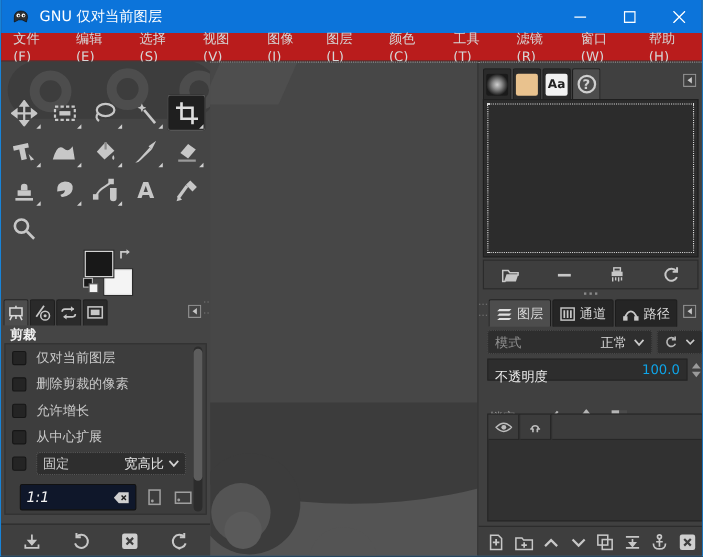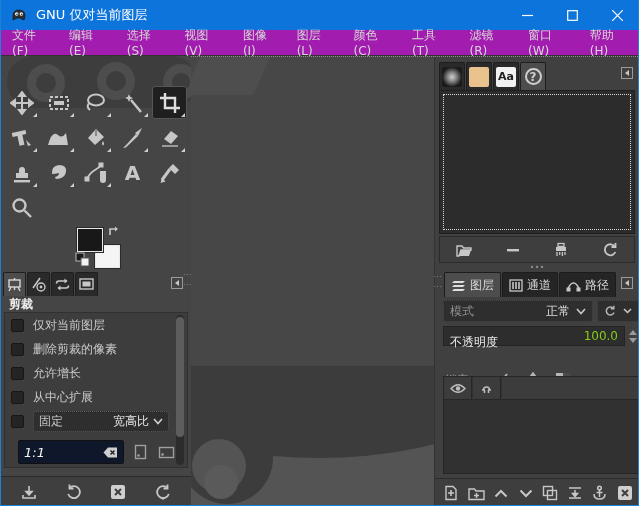--- a/index.html
+++ b/index.html
@@ -7,21 +7,21 @@
   #win{position:relative;width:639px;height:506px;background:#454545;overflow:hidden;
        border:1px solid #1883d7;border-top:none;}
   .abs{position:absolute;}
   svg{display:block;}
   
   #titlebar{left:0;top:0;width:639px;height:30px;background:#0c74da;display:flex;align-items:center;}
   #title-text{color:#fff;font-size:13px;margin-left:8px;}
   .winbtn{width:45px;height:30px;display:flex;align-items:center;justify-content:center;}
   #winbtns{position:absolute;right:0;top:0;display:flex;}
   
-  #menubar{left:0;top:30px;width:639px;height:26px;background:#a21caf;display:flex;align-items:center;padding-left:2px;border-bottom:1px solid #333;}
+  #menubar{left:0;top:30px;width:639px;height:26px;background:#b91c1c;display:flex;align-items:center;padding-left:2px;border-bottom:1px solid #333;}
   .menu-item{color:#d6d6d6;font-size:12px;padding:5px 9px;cursor:default;}
   
   #left-dock{left:0;top:56px;width:190px;height:450px;background:#454545;overflow:hidden;}
   .wm{position:absolute;}
   #toolgrid{position:absolute;left:3px;top:30px;width:184px;}
   .tool-row{display:flex;gap:2px;margin-bottom:2px;}
   .tool{position:relative;width:35px;height:33px;display:flex;align-items:center;justify-content:center;border-radius:3px;}
   .tool.selected{background:#1f1f1f;box-shadow:inset 0 0 0 1px #555;}
   .tool .tri{position:absolute;right:2px;bottom:2px;width:0;height:0;border-left:4px solid transparent;border-bottom:4px solid #cfcfcf;}
   
@@ -61,21 +61,21 @@
   #layers-dock{left:0;top:213px;width:206px;height:237px;}
   .ltab{height:25px;display:flex;align-items:center;gap:4px;background:#252525;border:1px solid #1c1c1c;border-bottom:none;margin-right:1px;padding:0 6px;border-radius:2px 2px 0 0;color:#d8d8d8;font-size:12px;}
   .ltab.active{background:#4d4d4d;}
   #mode-row{position:absolute;left:8px;top:30px;width:196px;height:22px;display:flex;gap:4px;}
   #mode-combo{flex:1;background:#2e2e2e;border:1px dotted #4c4c4c;border-radius:3px;display:flex;align-items:center;padding:0 6px;}
   #mode-label{color:#8f8f8f;font-size:12px;flex:1;}
   #mode-value{color:#dcdcdc;font-size:12px;margin-right:6px;}
   #space-combo{width:42px;background:#2e2e2e;border:1px dotted #4c4c4c;border-radius:3px;display:flex;align-items:center;justify-content:space-evenly;}
   #opacity-row{position:absolute;left:8px;top:56px;width:182px;height:20px;background:#2d2d2d;border:1px solid #242424;display:flex;align-items:center;padding:0 6px;}
   #opacity-label{color:#ececec;font-size:12px;flex:1;margin-top:12px;}
-  #opacity-value{color:#84cc16;font-size:12px;}
+  #opacity-value{color:#0ea5e9;font-size:12px;}
   #opacity-spin{position:absolute;left:192px;top:56px;width:12px;height:20px;display:flex;flex-direction:column;align-items:center;justify-content:center;gap:3px;}
   .spin-up{width:0;height:0;border-left:4px solid transparent;border-right:4px solid transparent;border-bottom:5px solid #9a9a9a;}
   .spin-dn{width:0;height:0;border-left:4px solid transparent;border-right:4px solid transparent;border-top:5px solid #9a9a9a;}
   #lock-row{position:absolute;left:10px;top:100px;width:190px;height:20px;display:flex;align-items:center;gap:14px;}
   #lock-label{color:#9a9a9a;font-size:12px;}
   #layer-list{position:absolute;left:8px;top:106px;width:196px;height:98px;background:#313131;border:1px solid #262626;}
   .hdr-cell{position:absolute;top:0;width:28px;height:23px;background:#3c3c3c;border-right:1px solid #272727;border-bottom:1px solid #272727;display:flex;align-items:center;justify-content:center;}
   #hdr-rest{position:absolute;left:58px;top:0;right:0;height:23px;background:#3c3c3c;border-bottom:1px solid #272727;}
   #layers-toolbar{position:absolute;left:0px;top:208px;width:206px;height:29px;background:#3e3e3e;border-top:1px solid #2b2b2b;display:flex;align-items:center;justify-content:space-around;padding:0 4px;}
   .dots3{color:#8a8a8a;font-size:11px;letter-spacing:2px;}

